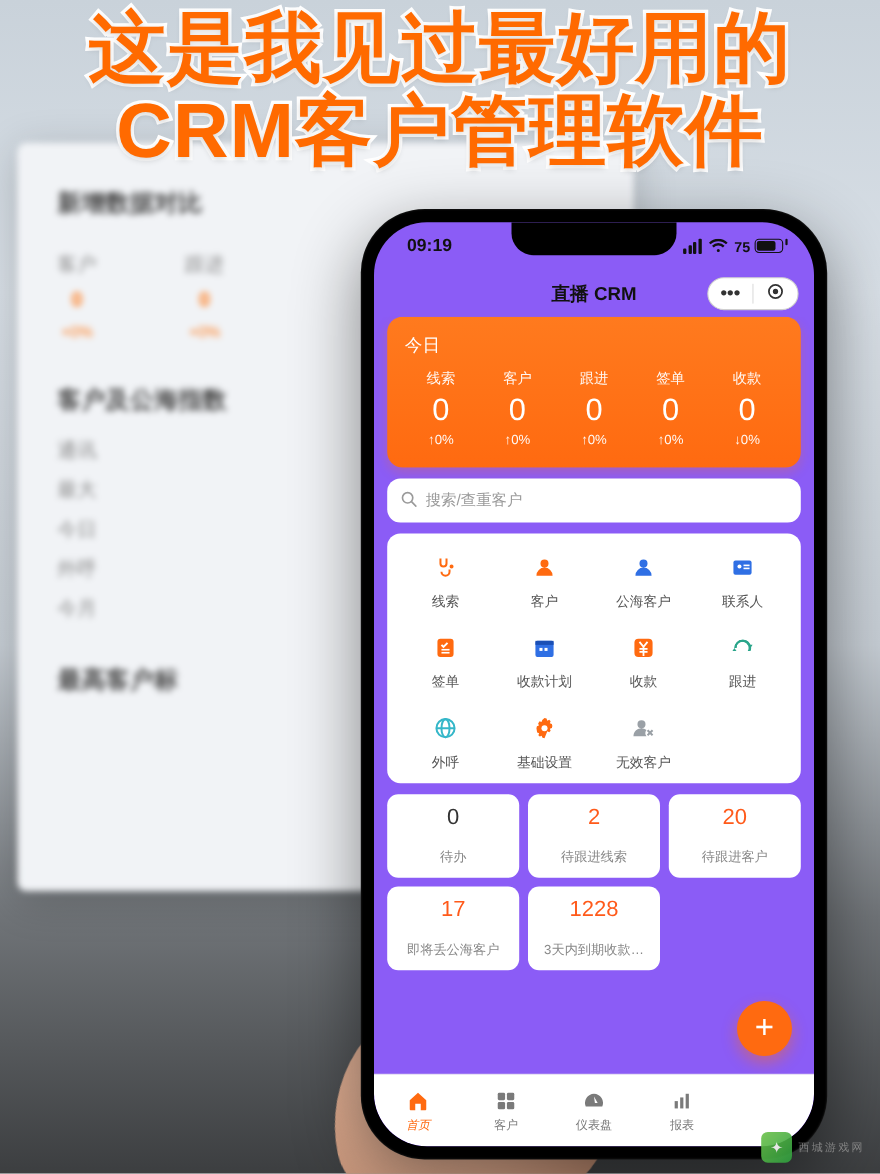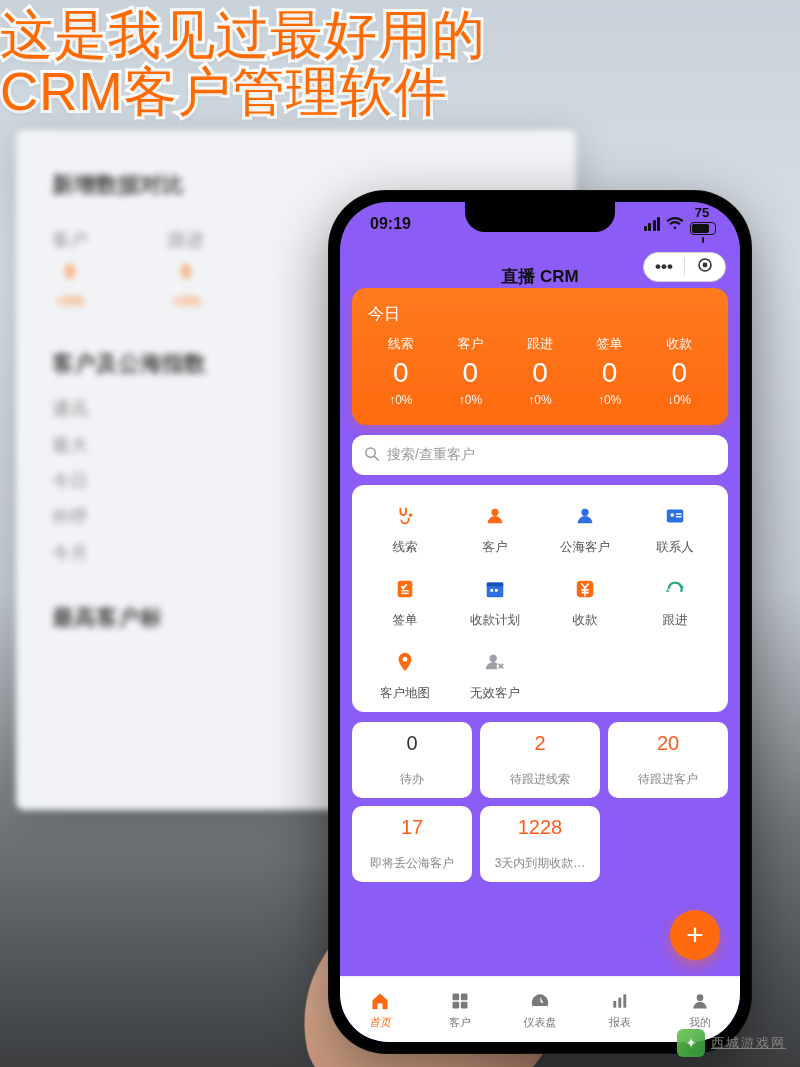--- a/index.html
+++ b/index.html
@@ -20,33 +20,33 @@
   .laptop .lp-title{ font-weight:700; color:#4a4a4a; font-size:22px; margin-bottom:28px;}
   .laptop .lp-row{ display:flex; gap:80px; margin:14px 0 40px;}
   .laptop .lp-cell{ display:flex; flex-direction:column; align-items:center; gap:10px; font-size:18px;}
   .laptop .lp-num{ color:#ff7a1a; font-weight:700;}
   .laptop .lp-pct{ color:#ff7a1a; font-size:14px;}
   .laptop .lp-sub{ font-weight:700; color:#4a4a4a; font-size:22px; margin:18px 0 18px;}
   .laptop .lp-line{ height:22px; margin:14px 0; background:transparent; color:#8a8a8a; font-size:18px;}
 
   
   .caption {
-    position:absolute; left:0; right:0; top:6px; text-align:left;
-    font-size:53px; font-weight:400; line-height:1.08;
+    position:absolute; left:0; right:0; top:6px; text-align:center;
+    font-size:70px; font-weight:700; line-height:1.08;
     color:#ff6a00;
     -webkit-text-stroke: 6px #ffffff;
     paint-order: stroke fill;
     letter-spacing:1px;
     text-shadow: 0 2px 6px rgba(0,0,0,.15);
   }
 
   
   .watermark{ position:absolute; right:14px; bottom:10px; display:flex; align-items:center; gap:6px; opacity:.9;}
   .watermark .wm-ico{ width:28px; height:28px; border-radius:6px; background:linear-gradient(135deg,#6cc24a,#2e9e3f); display:flex; align-items:center; justify-content:center; color:#fff; font-size:14px;}
-  .watermark .wm-txt{ color:#8a8a8a; font-size:13px; letter-spacing:2px;text-decoration:underline;}
+  .watermark .wm-txt{ color:#8a8a8a; font-size:10px; letter-spacing:2px;}
 
   
   .phone {
     position:absolute; left:328px; top:190px; width:424px; height:864px;
     background:#000; border-radius:58px; padding:12px;
     box-shadow: 0 20px 60px rgba(0,0,0,.45), inset 0 0 2px rgba(255,255,255,.2);
   }
   .screen{
     width:100%; height:100%; background:#8b5cf6; border-radius:48px;
     position:relative; overflow:hidden;
@@ -55,33 +55,33 @@
     position:absolute; top:0; left:50%; transform:translateX(-50%);
     width:150px; height:30px; background:#000; border-radius:0 0 20px 20px; z-index:5;
   }
 
   
   .status{
     height:44px; display:flex; align-items:center; justify-content:space-between;
     padding:0 24px 0 30px; font-size:16px; font-weight:600; color:#111;
   }
   .status .right{ display:flex; align-items:center; gap:6px; }
-  .batt{ display:inline-flex; align-items:center; gap:2px;flex-direction:column;}
+  .batt{ display:inline-flex; align-items:flex-start; gap:2px;}
   .batt-body{ width:26px; height:13px; border:1.5px solid #111; border-radius:4px; position:relative;}
   .batt-fill{ position:absolute; left:1px; top:1px; bottom:1px; width:72%; background:#111; border-radius:2px;}
   .batt-cap{ width:2px; height:6px; background:#111; border-radius:1px;}
   .sigbars{ display:inline-flex; align-items:flex-end; gap:1.5px;}
   .sigbars span{ width:3px; background:#111; border-radius:1px;}
   .sigbars span:nth-child(1){height:5px;} .sigbars span:nth-child(2){height:8px;}
   .sigbars span:nth-child(3){height:11px;} .sigbars span:nth-child(4){height:14px;}
   .wifi-ico svg{ display:block; }
 
   
   .titlebar{
-    height:42px; display:flex; align-items:flex-end; justify-content:center; position:relative;
+    height:42px; display:flex; align-items:center; justify-content:center; position:relative;
     font-size:17px; font-weight:600; color:#111;
   }
   .title-actions{
     position:absolute; right:14px; top:50%; transform:translateY(-50%);
     display:flex; align-items:center; border:1px solid #cfcfcf; border-radius:18px;
     height:30px; overflow:hidden; background:#fff;
   }
   .title-actions .btn{ width:40px; height:100%; display:flex; align-items:center; justify-content:center; color:#333;}
   .title-actions .sep{ width:1px; height:18px; background:#dcdcdc;}
 
@@ -347,25 +347,35 @@
                     <path fill="#2aa58a" d="M12 4a8 8 0 017.4 5h-2.2A6 6 0 006 12H4a8 8 0 018-8zm0ipodi"></path>
                     <path fill="#2aa58a" d="M12 4a8 8 0 00-8 8h2a6 6 0 1111.2 3H20a8 8 0 00-8-11z"></path>
                     <path fill="#2aa58a" d="M4 12l-2 3h4zM20 12l2-3h-4z"></path>
                   </svg>
                 </div>
                 <div class="lbl">跟进</div>
               </div>
               <div class="app">
                 <div class="ico">
                   <svg width="22" height="22" viewBox="0 0 24 24">
-                    <path fill="#ff6a10" d="M12 2a7 7 0 017 7c0 5-7 13-7 13S5 14 5 9a7 7 0 017-7z"></path>
-                    <circle cx="12" cy="9" r="2.6" fill="#fff"></circle>
-                  </svg>
-                </div>
-                <div class="lbl">客户地图</div>
+                    <circle cx="12" cy="12" r="9" fill="none" stroke="#35b7c9" stroke-width="2"></circle>
+                    <ellipse cx="12" cy="12" rx="4" ry="9" fill="none" stroke="#35b7c9" stroke-width="2"></ellipse>
+                    <line x1="3" y1="12" x2="21" y2="12" stroke="#35b7c9" stroke-width="2"></line>
+                  </svg>
+                </div>
+                <div class="lbl">外呼</div>
+              </div>
+              <div class="app">
+                <div class="ico">
+                  <svg width="22" height="22" viewBox="0 0 24 24">
+                    <path fill="#ff6a10" d="M12 2l2 .5.8 2 1.9-.8 1.4 1.4-.8 1.9 2 .8.5 2-.5 2-2 .8.8 1.9-1.4 1.4-1.9-.8-.8 2L12 22l-2-.5-.8-2-1.9.8-1.4-1.4.8-1.9-2-.8L4 12l.5-2 2-.8-.8-1.9L7.1 5l1.9.8.8-2L12 2z"></path>
+                    <circle cx="12" cy="12" r="3" fill="#fff"></circle>
+                  </svg>
+                </div>
+                <div class="lbl">基础设置</div>
               </div>
               <div class="app">
                 <div class="ico">
                   <svg width="22" height="22" viewBox="0 0 24 24">
                     <path fill="#9aa0a6" d="M10 12a4 4 0 100-8 4 4 0 000 8zm-8 8a8 8 0 0113-6.2A5 5 0 0015 20H2z"></path>
                     <path stroke="#9aa0a6" stroke-width="2" d="M16 14l5 5m0-5l-5 5"></path>
                   </svg>
                 </div>
                 <div class="lbl">无效客户</div>
               </div>
@@ -432,29 +442,20 @@
           <div class="tab">
             <div class="ti">
               <svg width="20" height="20" viewBox="0 0 24 24">
                 <rect x="4" y="12" width="3.5" height="8" fill="currentColor"></rect>
                 <rect x="10" y="8" width="3.5" height="12" fill="currentColor"></rect>
                 <rect x="16" y="4" width="3.5" height="16" fill="currentColor"></rect>
               </svg>
             </div>
             <div>报表</div>
           </div>
-          <div class="tab">
-            <div class="ti">
-              <svg width="20" height="20" viewBox="0 0 24 24">
-                <circle cx="12" cy="8" r="4" fill="currentColor"></circle>
-                <path fill="currentColor" d="M4 21a8 8 0 0116 0H4z"></path>
-              </svg>
-            </div>
-            <div>我的</div>
-          </div>
         </div>
 
     </div>
   </div>
 
   <div class="caption">
     <div>这是我见过最好用的</div>
     <div>CRM客户管理软件</div>
   </div>
 

